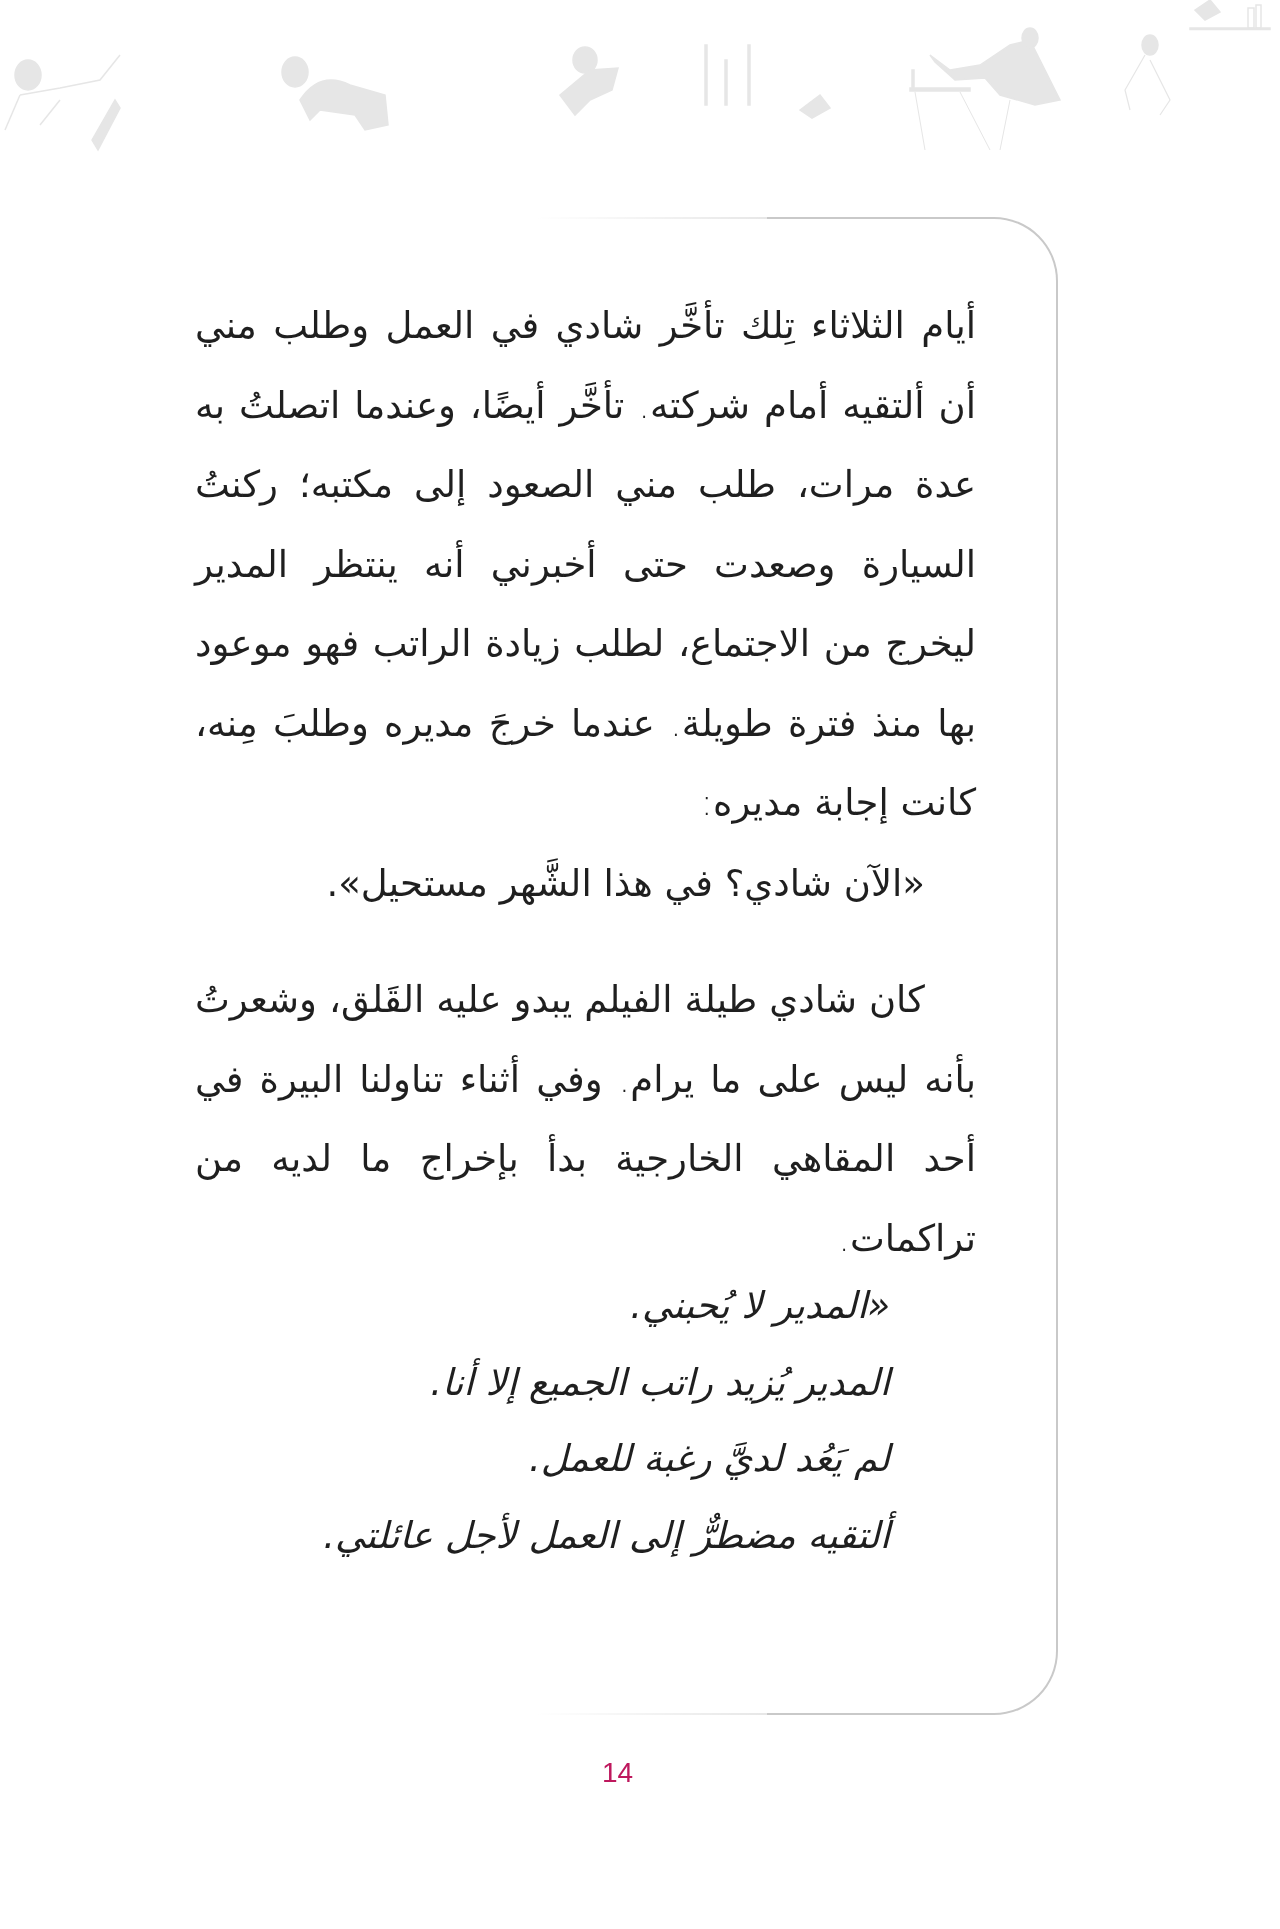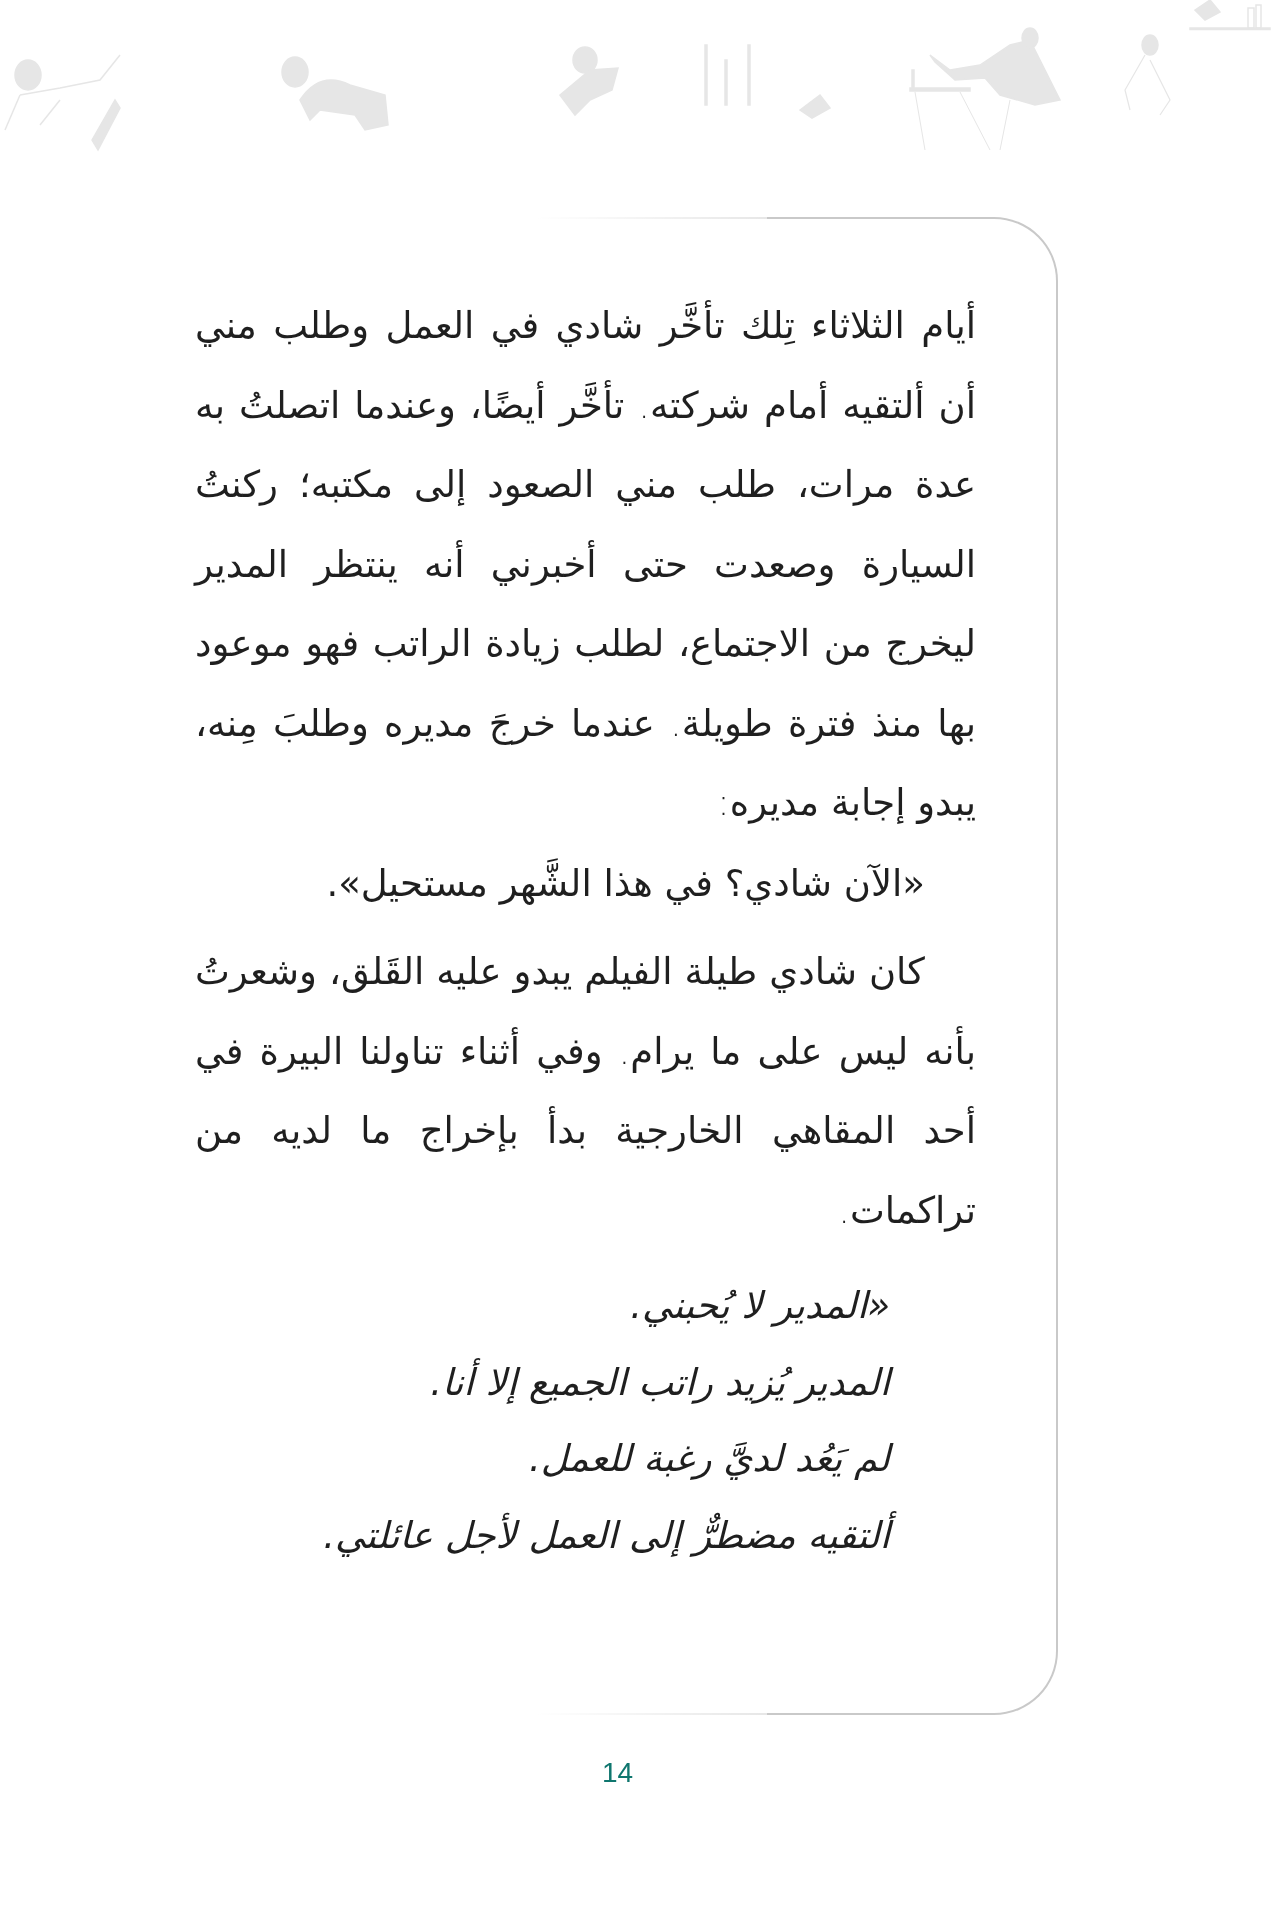--- a/index.html
+++ b/index.html
@@ -20,30 +20,30 @@
     }
     .card-fade-top { top: 216px; }
     .card-fade-bottom { top: 1713px; }
     .text-block {
       position: absolute; left: 195px; width: 781px;
       direction: rtl; text-align: justify; text-align-last: right;
       font-size: 37px; line-height: 79.5px; font-weight: 300;
     }
     .p1 { top: 286px; }
     .quote1 { position: absolute; top: 844px; right: 355px; direction: rtl; font-size: 37px; line-height: 79.5px; text-align: right; }
-    .p2 { top: 932px; text-indent: 51px; }
+    .p2 { top: 960px; text-indent: 51px; }
     .poem {
       position: absolute; top: 1268px; right: 390px;
       direction: rtl; text-align: right; font-style: italic;
       font-size: 37px; line-height: 76.5px;
     }
     .poem div { white-space: nowrap; }
     .page-number {
       position: absolute; top: 1757px; left: 0; width: 1235px; text-align: center;
-      font-family: "Liberation Sans", sans-serif; font-size: 28px; color: #0f766e;
+      font-family: "Liberation Sans", sans-serif; font-size: 28px; color: #be185d;
     }
   </style>
 </head>
 <body>
 
 <svg class="header-art" viewBox="0 0 1280 160" xmlns="http://www.w3.org/2000/svg">
   <g fill="#e6e6e6" stroke="#e6e6e6" stroke-width="1.5">
 
     <ellipse cx="28" cy="75" rx="13" ry="15"></ellipse>
     <path d="M20 95 L60 88 L100 80 L120 55 M20 95 L5 130 M60 100 L40 125" fill="none"></path>
@@ -73,21 +73,21 @@
     <rect x="1248" y="8" width="6" height="20" fill="none"></rect>
     <rect x="1256" y="5" width="5" height="23" fill="none"></rect>
     <rect x="1190" y="28" width="80" height="1.5"></rect>
   </g>
 </svg>
 
 <div class="card"></div>
 <div class="card-fade-top"></div>
 <div class="card-fade-bottom"></div>
 
-<div class="text-block p1">أيام الثلاثاء تِلك تأخَّر شادي في العمل وطلب مني أن ألتقيه أمام شركته. تأخَّر أيضًا، وعندما اتصلتُ به عدة مرات، طلب مني الصعود إلى مكتبه؛ ركنتُ السيارة وصعدت حتى أخبرني أنه ينتظر المدير ليخرج من الاجتماع، لطلب زيادة الراتب فهو موعود بها منذ فترة طويلة. عندما خرجَ مديره وطلبَ مِنه، يبدو إجابة مديره:</div>
+<div class="text-block p1">أيام الثلاثاء تِلك تأخَّر شادي في العمل وطلب مني أن ألتقيه أمام شركته. تأخَّر أيضًا، وعندما اتصلتُ به عدة مرات، طلب مني الصعود إلى مكتبه؛ ركنتُ السيارة وصعدت حتى أخبرني أنه ينتظر المدير ليخرج من الاجتماع، لطلب زيادة الراتب فهو موعود بها منذ فترة طويلة. عندما خرجَ مديره وطلبَ مِنه، كانت إجابة مديره:</div>
 
 <div class="quote1">«الآن شادي؟ في هذا الشَّهر مستحيل».</div>
 
 <div class="text-block p2">كان شادي طيلة الفيلم يبدو عليه القَلق، وشعرتُ بأنه ليس على ما يرام. وفي أثناء تناولنا البيرة في أحد المقاهي الخارجية بدأ بإخراج ما لديه من تراكمات.</div>
 
 <div class="poem">
   <div>«المدير لا يُحبني.</div>
   <div>المدير يُزيد راتب الجميع إلا أنا.</div>
   <div>لم يَعُد لديَّ رغبة للعمل.</div>
   <div>ألتقيه مضطرٌّ إلى العمل لأجل عائلتي.</div>

